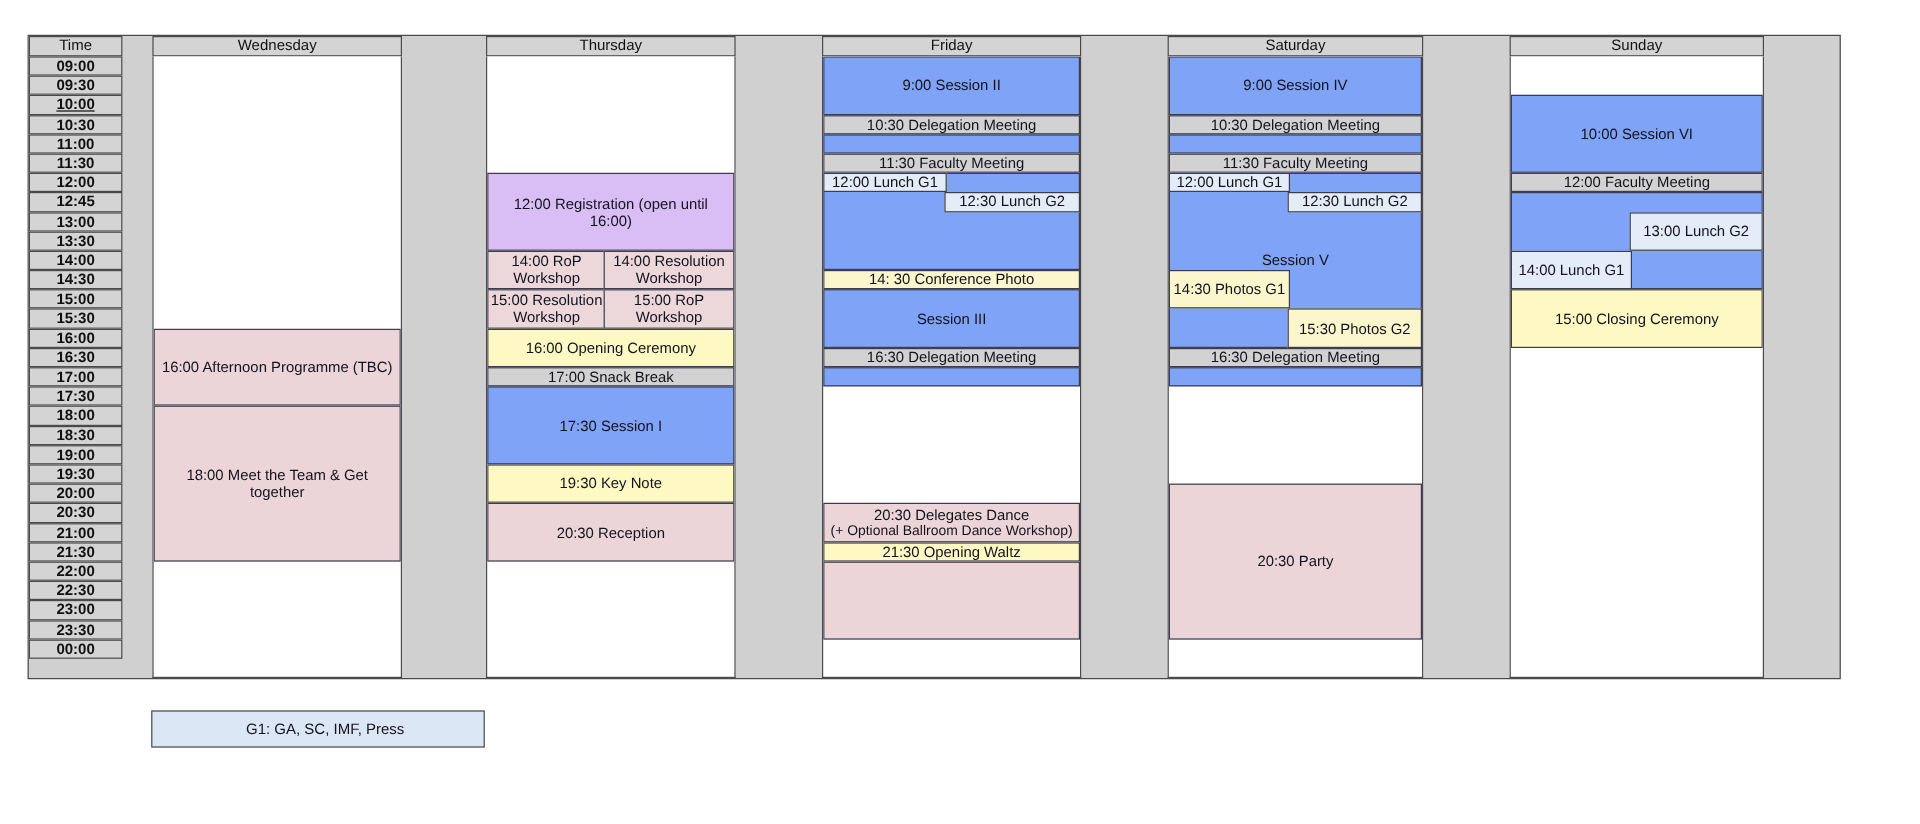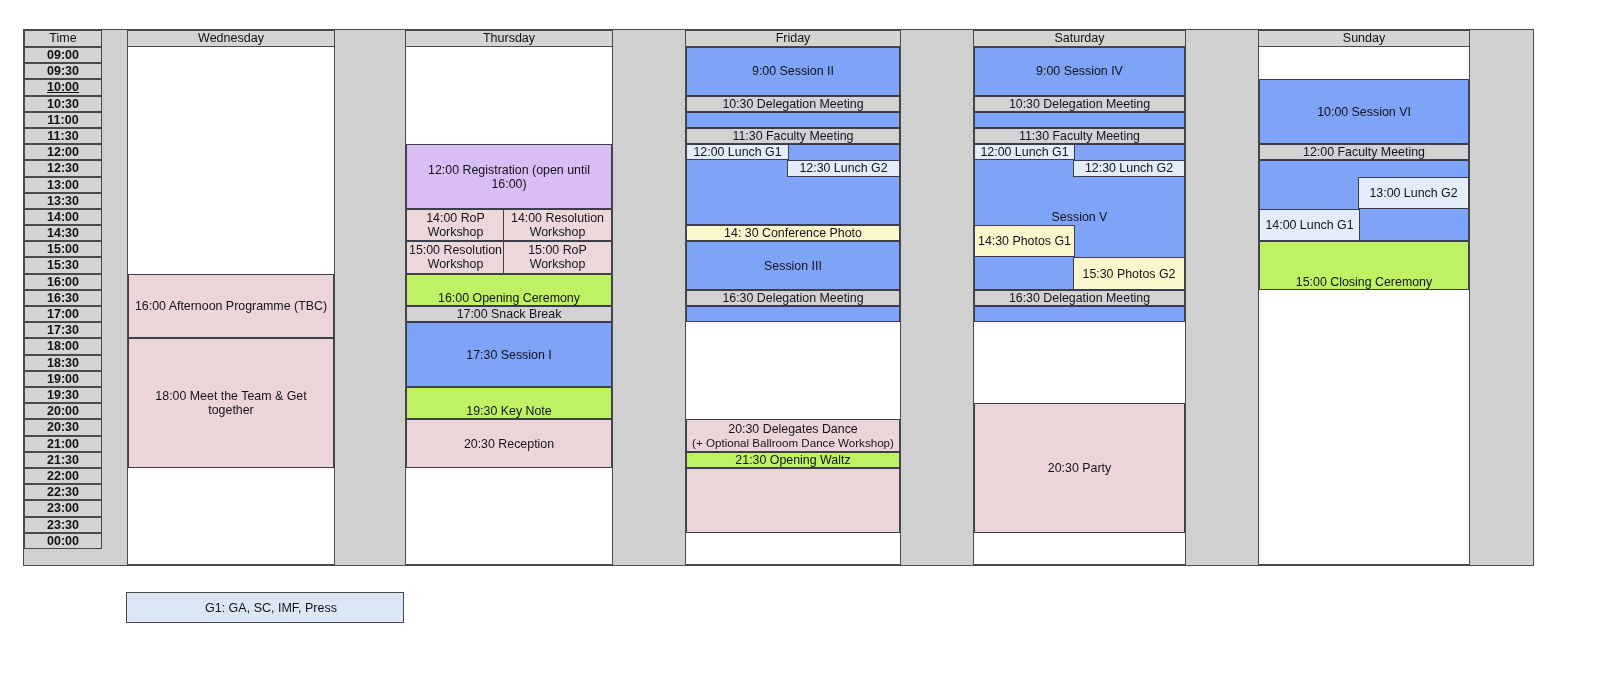--- a/index.html
+++ b/index.html
@@ -68,21 +68,21 @@
     overflow:hidden;
   }
   .ev span{display:block;width:100%;}
   .ev .l2{font-size:11.6px;}
 
   .c-blue   {background:#7fa3f7;}
   .c-gray   {background:#d2d2d2;}
   .c-pink   {background:#ecd5d8;}
   .c-pinkw  {background:#ecd7da;}
   .c-purple {background:#d9bdf5;}
-  .c-lpurple{background:#bef264;align-items:flex-end;}
+  .c-lpurple{background:#fef9c3;}
   .c-yellow {background:#fbf6cc;}
   .c-lblue  {background:#e3ecf7;}
 
   
   .legend{position:absolute;left:126px;top:592px;width:278px;}
   .legend .row{
     height:31px;
     background:#dbe7f4;
     border:1px solid #4a4a4a;
     box-sizing:border-box;
@@ -101,21 +101,21 @@
     <div class="col timecol">
       <div class="hdr">Time</div>
       <div id="time-slots">
           <div class="tslot" style="top: 17px;">09:00</div>
           <div class="tslot" style="top: 33.19px;">09:30</div>
           <div class="tslot" style="top: 49.38px; text-decoration: underline;">10:00</div>
           <div class="tslot" style="top: 65.57px;">10:30</div>
           <div class="tslot" style="top: 81.76px;">11:00</div>
           <div class="tslot" style="top: 97.95px;">11:30</div>
           <div class="tslot" style="top: 114.14px;">12:00</div>
-          <div class="tslot" style="top: 130.33px;">12:30</div>
+          <div class="tslot" style="top: 130.33px;">12:45</div>
           <div class="tslot" style="top: 146.52px;">13:00</div>
           <div class="tslot" style="top: 162.71px;">13:30</div>
           <div class="tslot" style="top: 178.9px;">14:00</div>
           <div class="tslot" style="top: 195.09px;">14:30</div>
           <div class="tslot" style="top: 211.28px;">15:00</div>
           <div class="tslot" style="top: 227.47px;">15:30</div>
           <div class="tslot" style="top: 243.66px;">16:00</div>
           <div class="tslot" style="top: 259.85px;">16:30</div>
           <div class="tslot" style="top: 276.04px;">17:00</div>
           <div class="tslot" style="top: 292.23px;">17:30</div>

